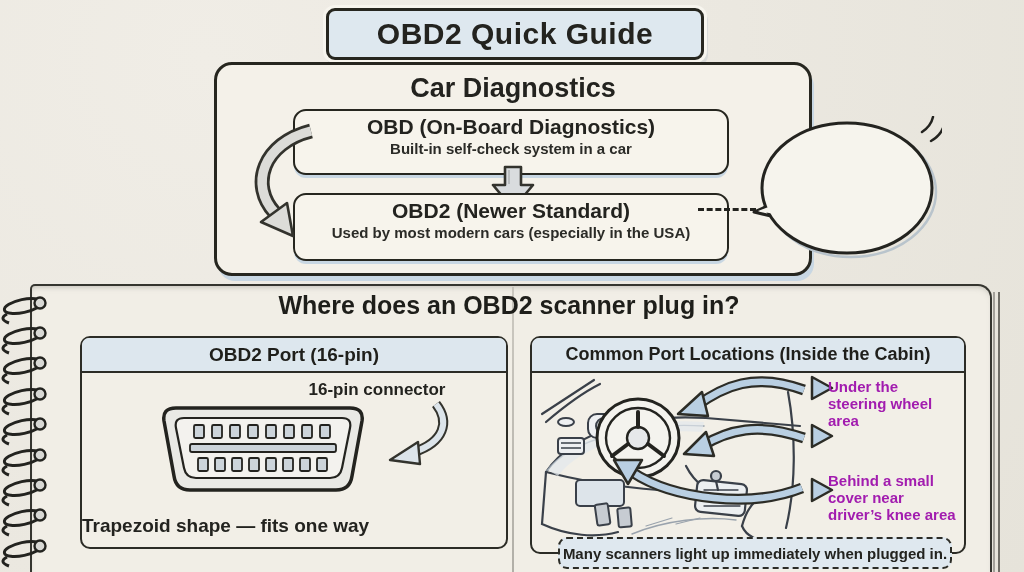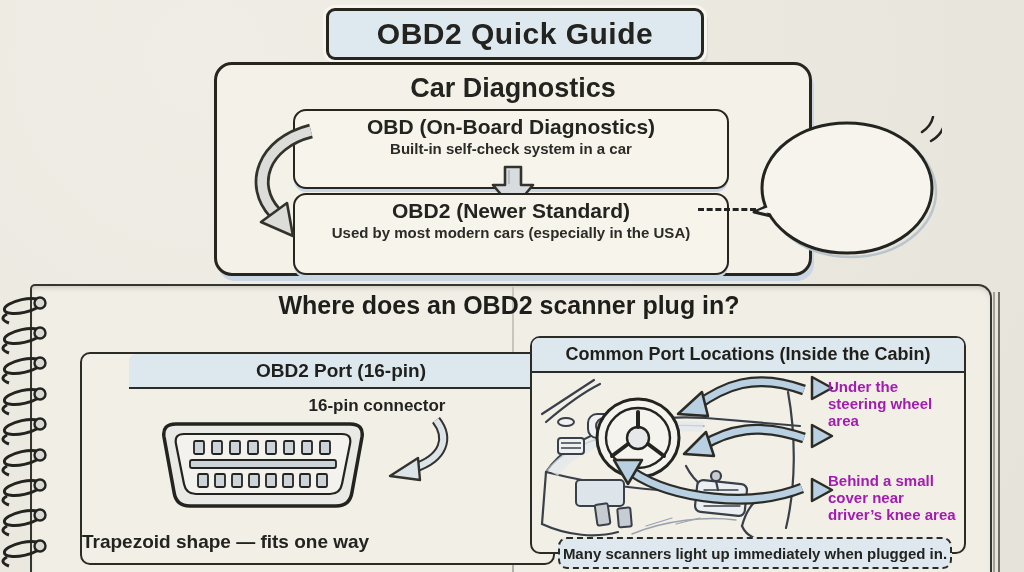--- a/index.html
+++ b/index.html
@@ -9,21 +9,21 @@
   
   .title-box{position:absolute;left:326px;top:8px;width:372px;height:46px;background:#dee8ef;
     border:3px solid #26261f;border-radius:9px;box-shadow:0 0 0 3px #f7f5ee,2px 4px 0 2px rgba(160,175,190,.25);
     display:flex;align-items:center;justify-content:center;}
   .title-box span{font-size:30px;font-weight:bold;letter-spacing:.5px;color:#23231f;}
   
   .main-box{position:absolute;left:214px;top:62px;width:592px;height:208px;background:#f4f1e9;
     border:3px solid #26261f;border-radius:18px;box-shadow:3px 6px 0 -1px #c8d7e3;}
   .cd-heading{position:absolute;top:8px;left:0;width:100%;text-align:center;font-size:27px;font-weight:bold;color:#23231f;}
   .flow-node{position:absolute;left:76px;width:432px;background:#f7f4ec;border:2.5px solid #26261f;
-    border-radius:13px;box-shadow:0 4px 0 -1px #c8d7e3;text-align:center;padding:4px 0 20px 0;}
+    border-radius:13px;box-shadow:0 4px 0 -1px #c8d7e3;text-align:center;padding:4px 0 6px 0;}
   .flow-node .t1{font-size:21px;font-weight:bold;color:#23231f;display:block;}
   .flow-node .t2{font-size:15px;font-weight:600;color:#2b2b27;display:block;margin-top:1px;}
   .node-obd{top:44px;height:52px;}
   .node-obd2{top:128px;height:54px;}
   .arrow-down{position:absolute;left:270px;top:100px;}
   .arrow-curved{position:absolute;left:18px;top:56px;}
   
   .bubble-wrap{position:absolute;left:752px;top:116px;width:190px;height:152px;}
   .bubble-text{position:absolute;left:12px;top:24px;width:166px;text-align:center;
     font-size:15px;font-weight:bold;line-height:1.28;color:#23231f;}
@@ -36,21 +36,21 @@
   .page-edge{position:absolute;top:292px;height:280px;}
   .edge1{left:993px;width:2px;background:#a3a099;}
   .edge2{left:998px;width:2px;background:#6f6d66;}
   .fold{position:absolute;left:512px;top:287px;width:2px;height:285px;
     background:linear-gradient(#b9b6ae,#8f8d86);opacity:.65;}
   .spiral{position:absolute;left:0px;top:295px;}
   .nb-heading{position:absolute;left:30px;top:291px;width:958px;text-align:center;
     font-size:25px;font-weight:bold;color:#1e1e1a;}
   
   .panel{position:absolute;background:#f2efe7;border:2.5px solid #2c2c26;border-radius:10px;}
-  .panel-left{left:80px;top:352px;width:424px;height:209px;padding-left:47px;}
+  .panel-left{left:80px;top:336px;width:424px;height:209px;}
   .panel-right{left:530px;top:336px;width:432px;height:214px;}
   .panel-band{height:33px;background:#dde7ee;border-bottom:2.5px solid #2c2c26;border-radius:7px 7px 0 0;
     display:flex;align-items:center;justify-content:center;}
   .panel-band span{font-weight:bold;color:#1f1f1b;}
   .panel-left .panel-band span{font-size:19px;}
   .panel-right .panel-band span{font-size:18px;}
   .pin-label{position:absolute;left:185px;top:42px;width:220px;text-align:center;
     font-size:17px;font-weight:bold;color:#23231f;}
   .connector-svg{position:absolute;left:72px;top:64px;}
   .label-arrow{position:absolute;left:288px;top:62px;}

